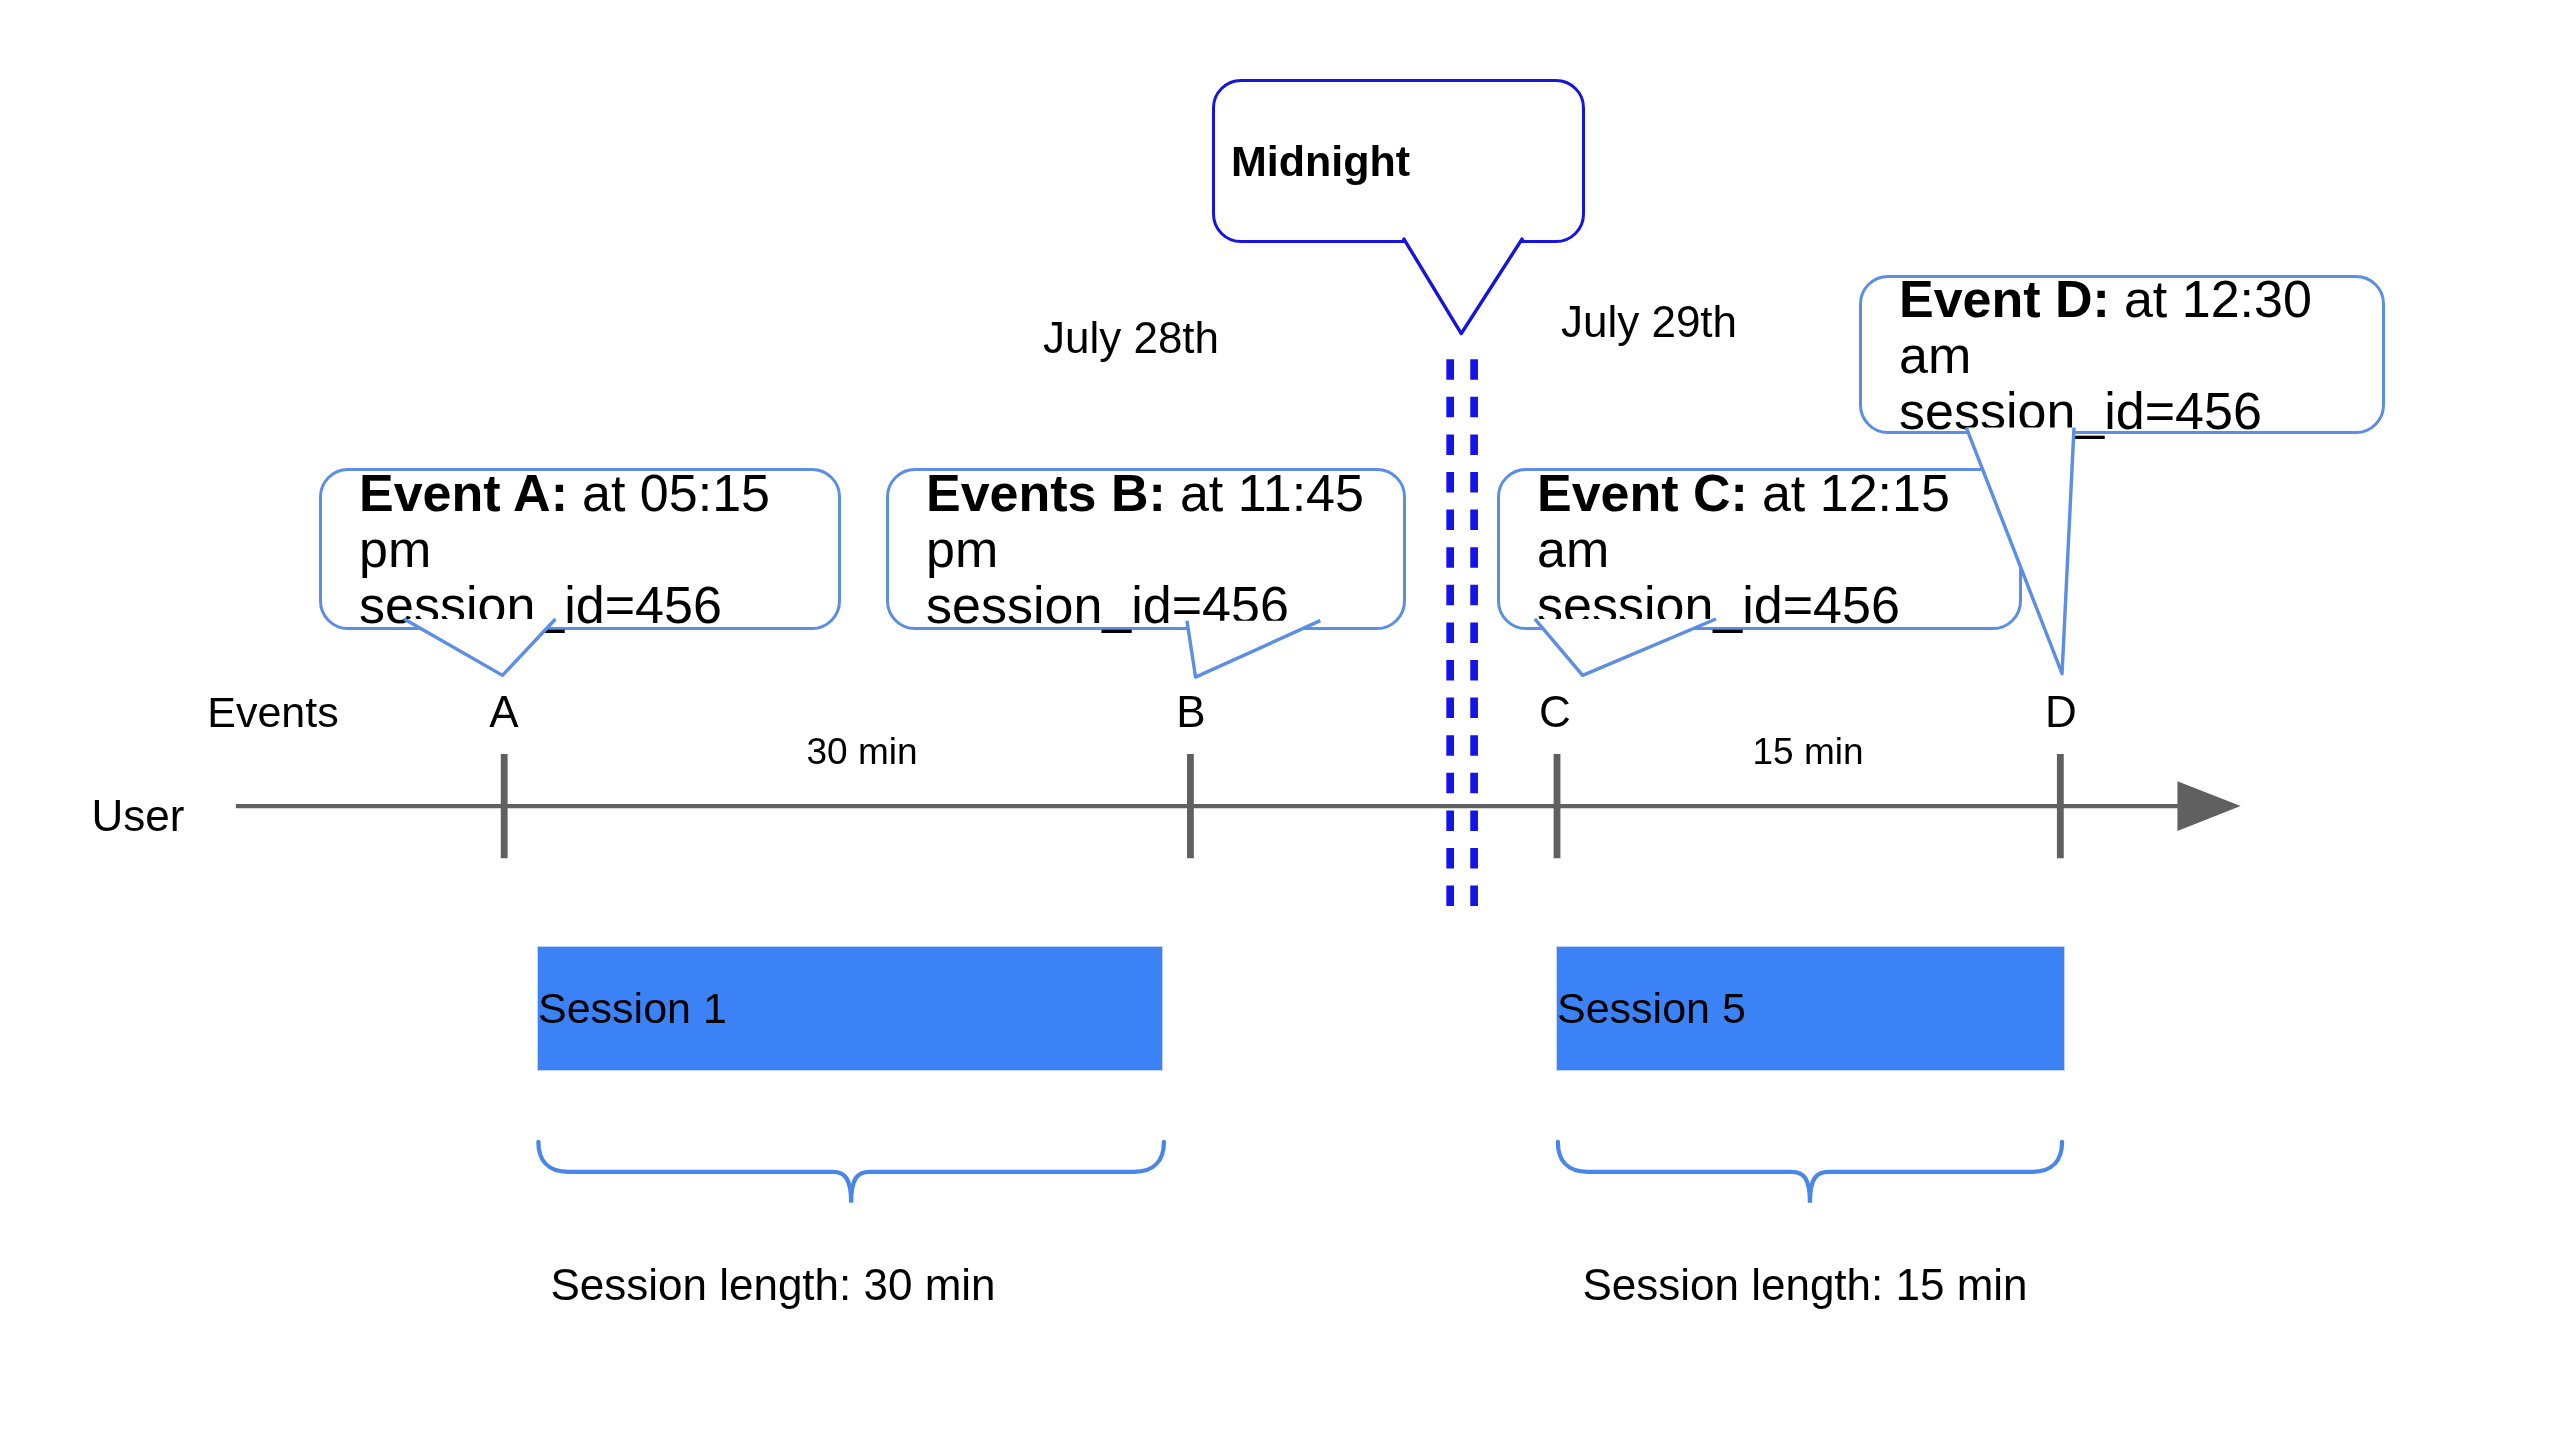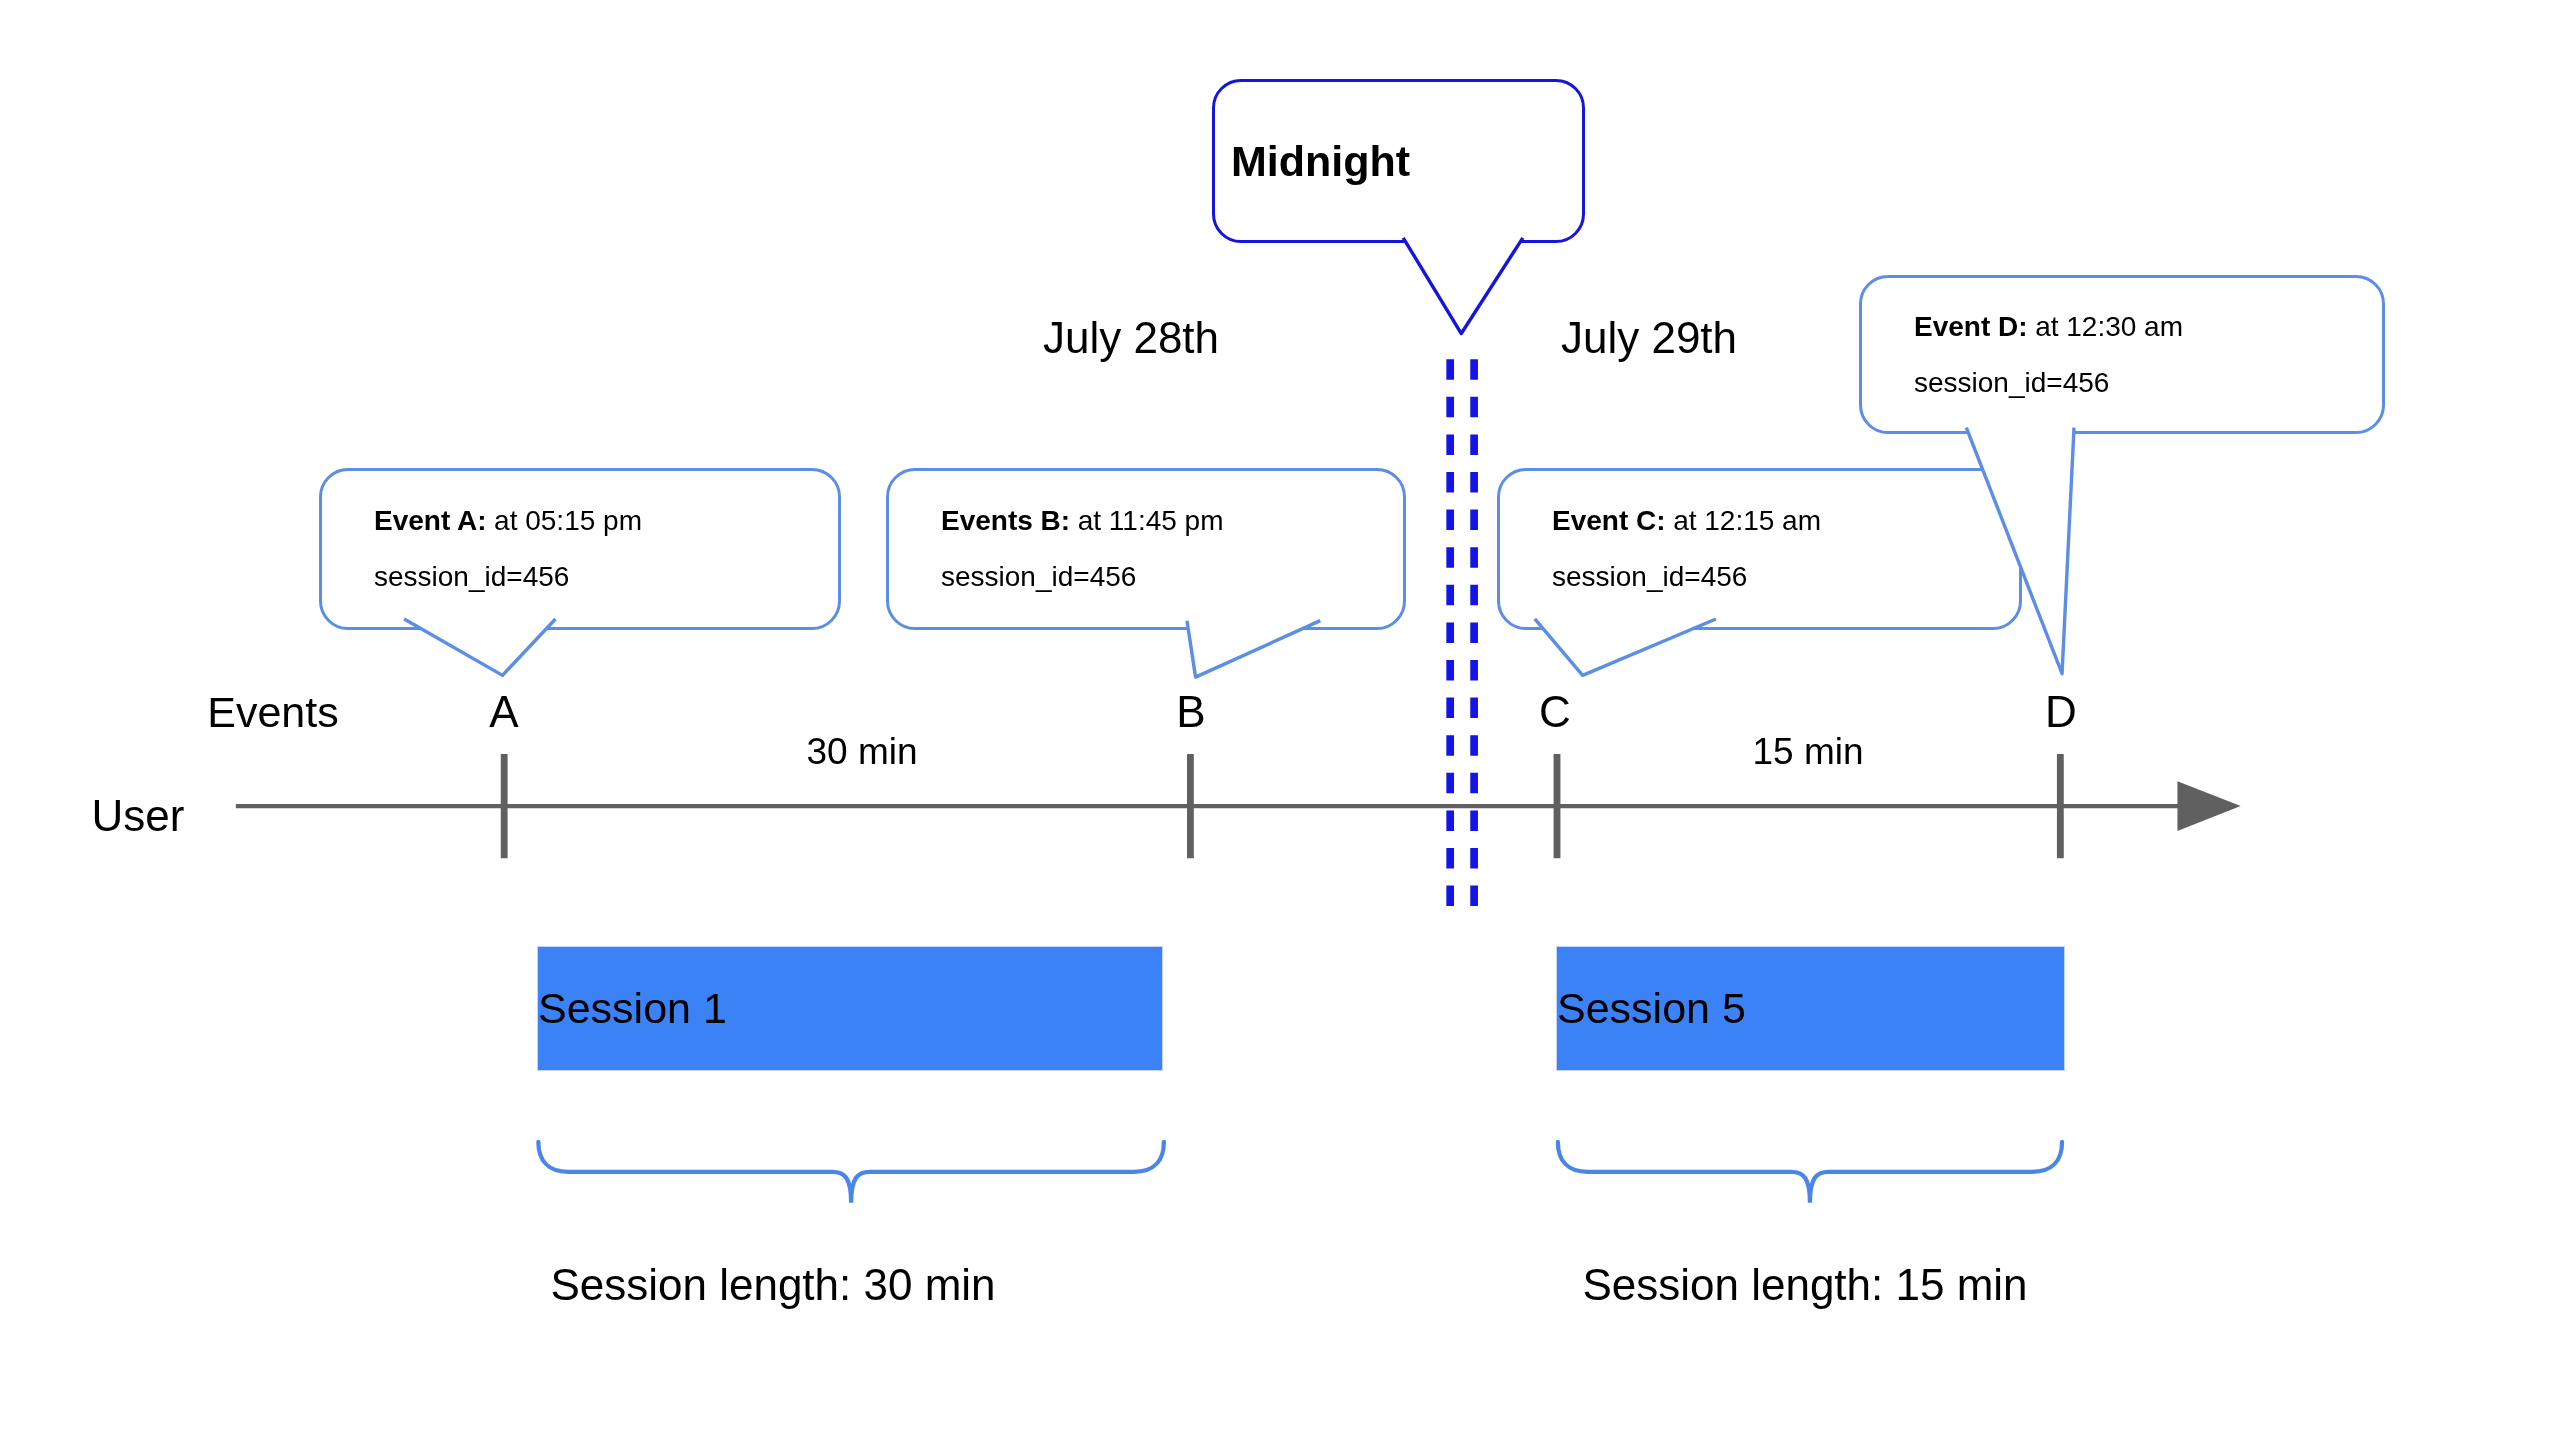--- a/index.html
+++ b/index.html
@@ -15,22 +15,22 @@
     position:absolute;left:0;top:0;width:2550px;height:1455px;
     z-index:5;pointer-events:none;
   }
   
   .callout{
     position:absolute;box-sizing:border-box;
     background:#ffffff;
     border:3.4px solid #5b8ee4;
     border-radius:29px;
     display:flex;flex-direction:column;justify-content:center;
-    padding-left:52px;padding-right:8.5px;
-    font-size:28px;line-height:56px;
+    padding-left:37px;padding-right:8.5px;
+    font-size:52px;line-height:56px;
     z-index:2;
   }
   .callout .t-title{font-weight:bold;}
   .callout .t-time{margin-left:0.27em;}
   .callout.midnight{
     border-color:#1515dd;
     padding-left:16px;
     font-weight:bold;font-size:43px;
   }
   .callout-a{left:319px;top:468px;width:522px;height:162px;}
@@ -58,21 +58,21 @@
 </head>
 <body>
 
 <div class="canvas">
 
   <div class="callout midnight callout-mid">
     <span>Midnight</span>
   </div>
 
   <div class="lbl" style="left:1131px;top:338px;">July 28th</div>
-  <div class="lbl" style="left:1649px;top:338px;">July 29th</div>
+  <div class="lbl" style="left:1649px;top:322px;">July 29th</div>
 
   <div class="callout callout-a">
     <div><span class="t-title">Event A:</span><span class="t-time">at 05:15 pm</span></div>
     <div>session_id=456</div>
   </div>
 
   <div class="callout callout-b">
     <div><span class="t-title">Events B:</span><span class="t-time">at 11:45 pm</span></div>
     <div>session_id=456</div>
   </div>

